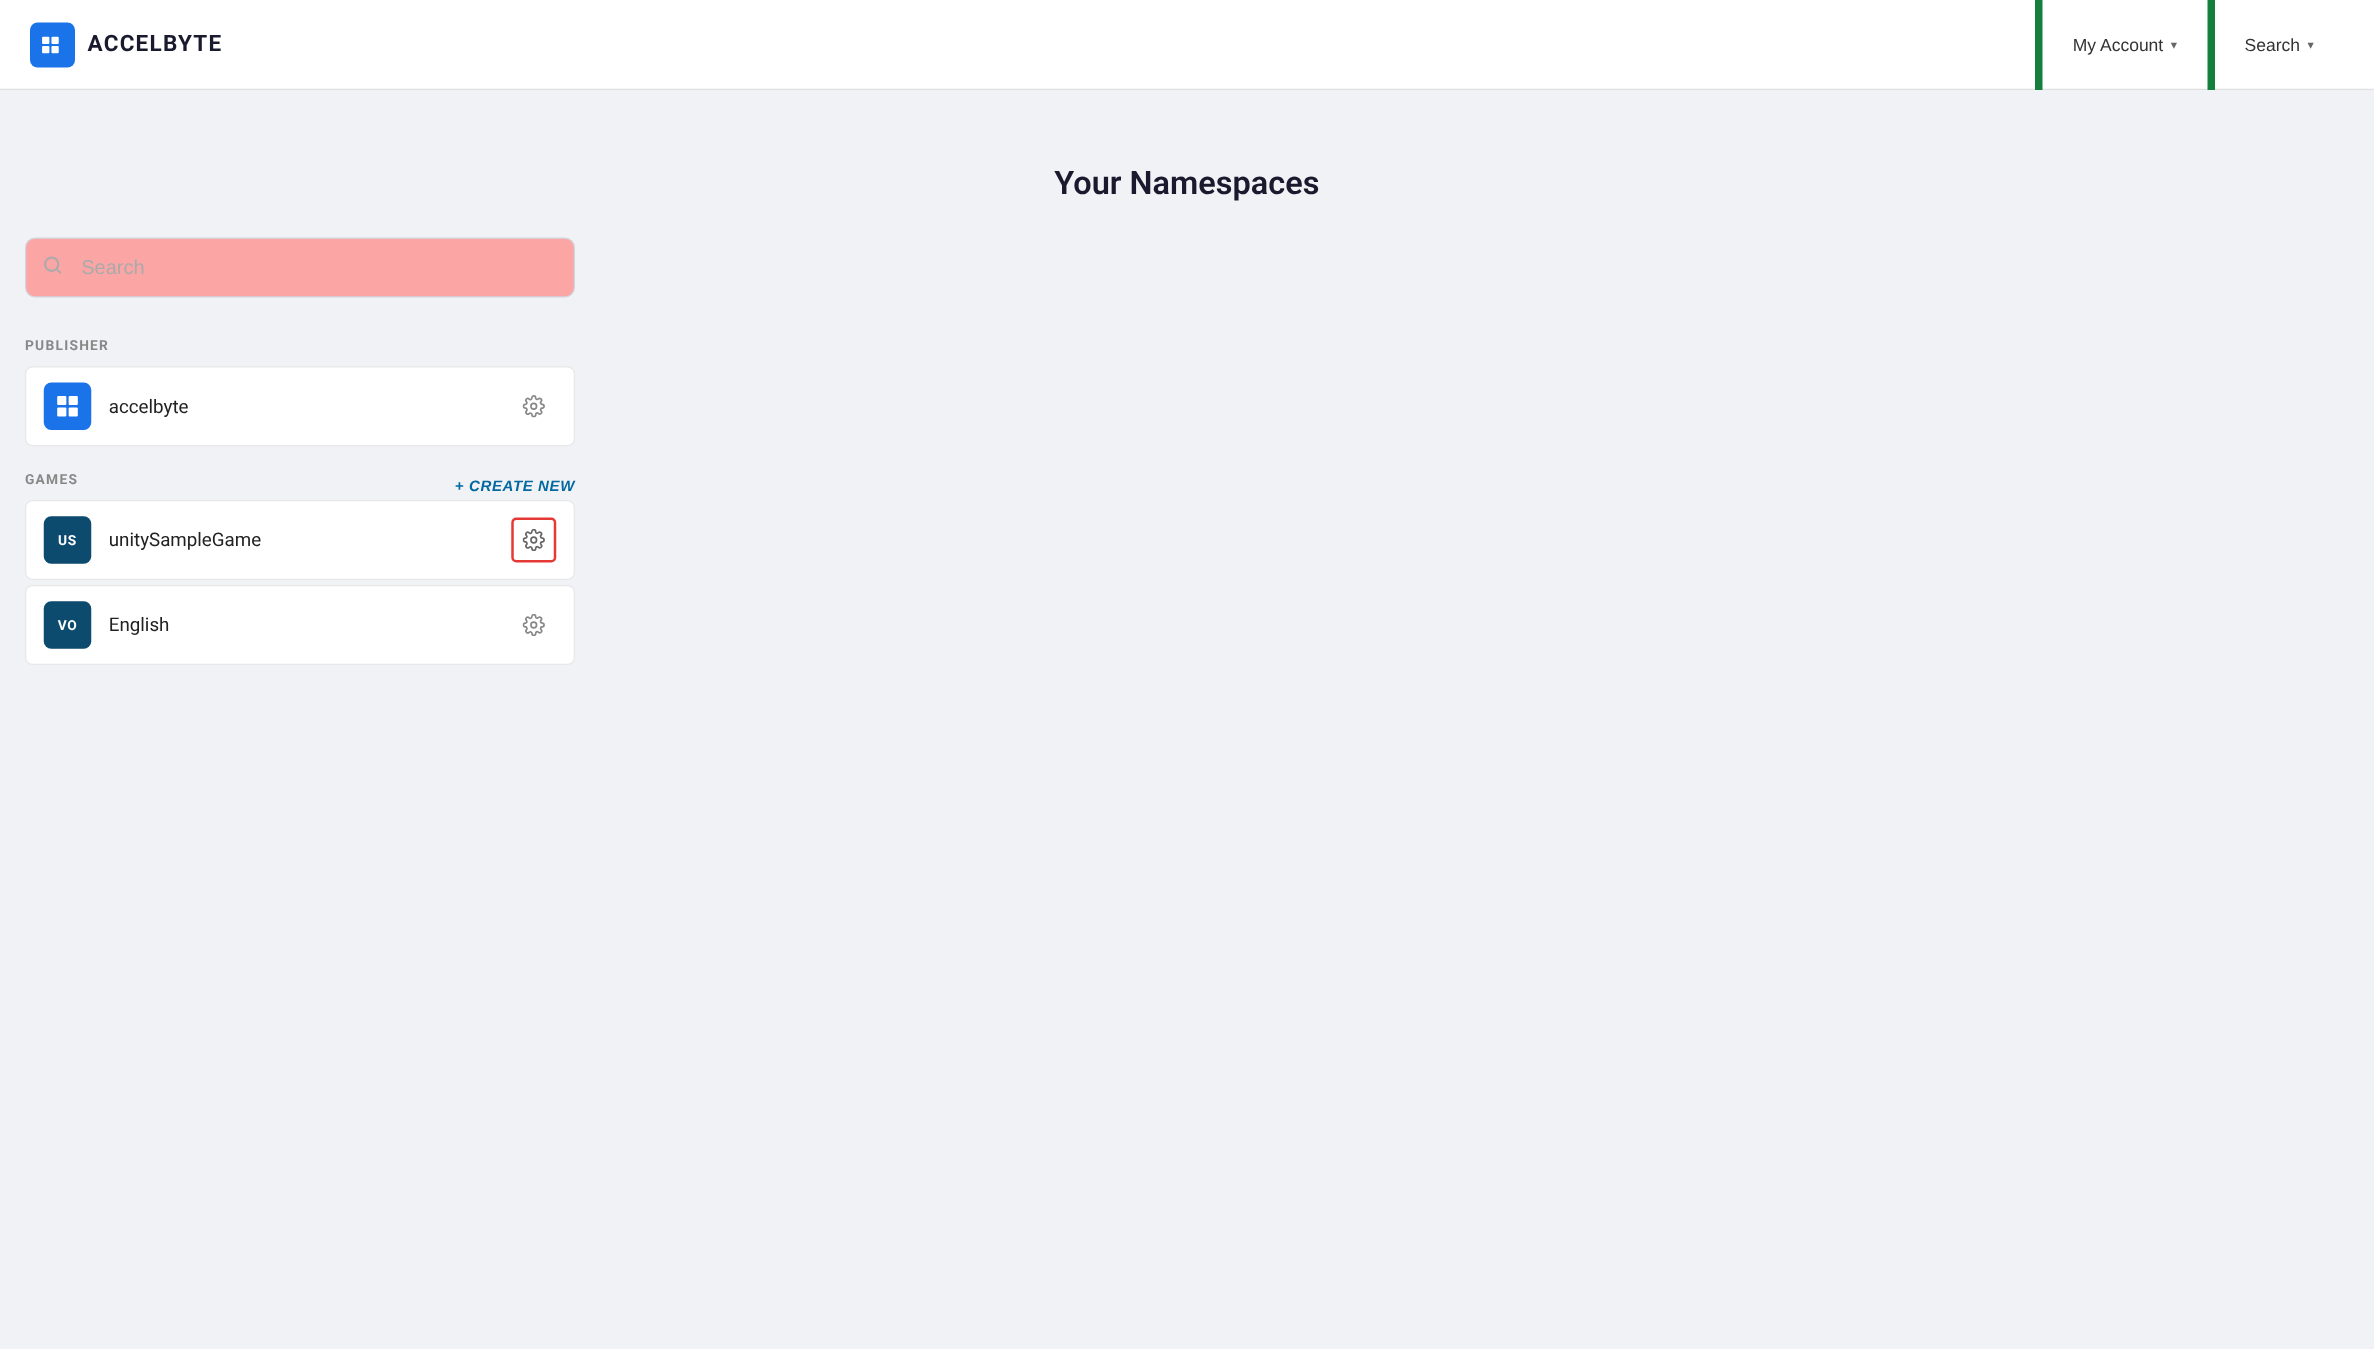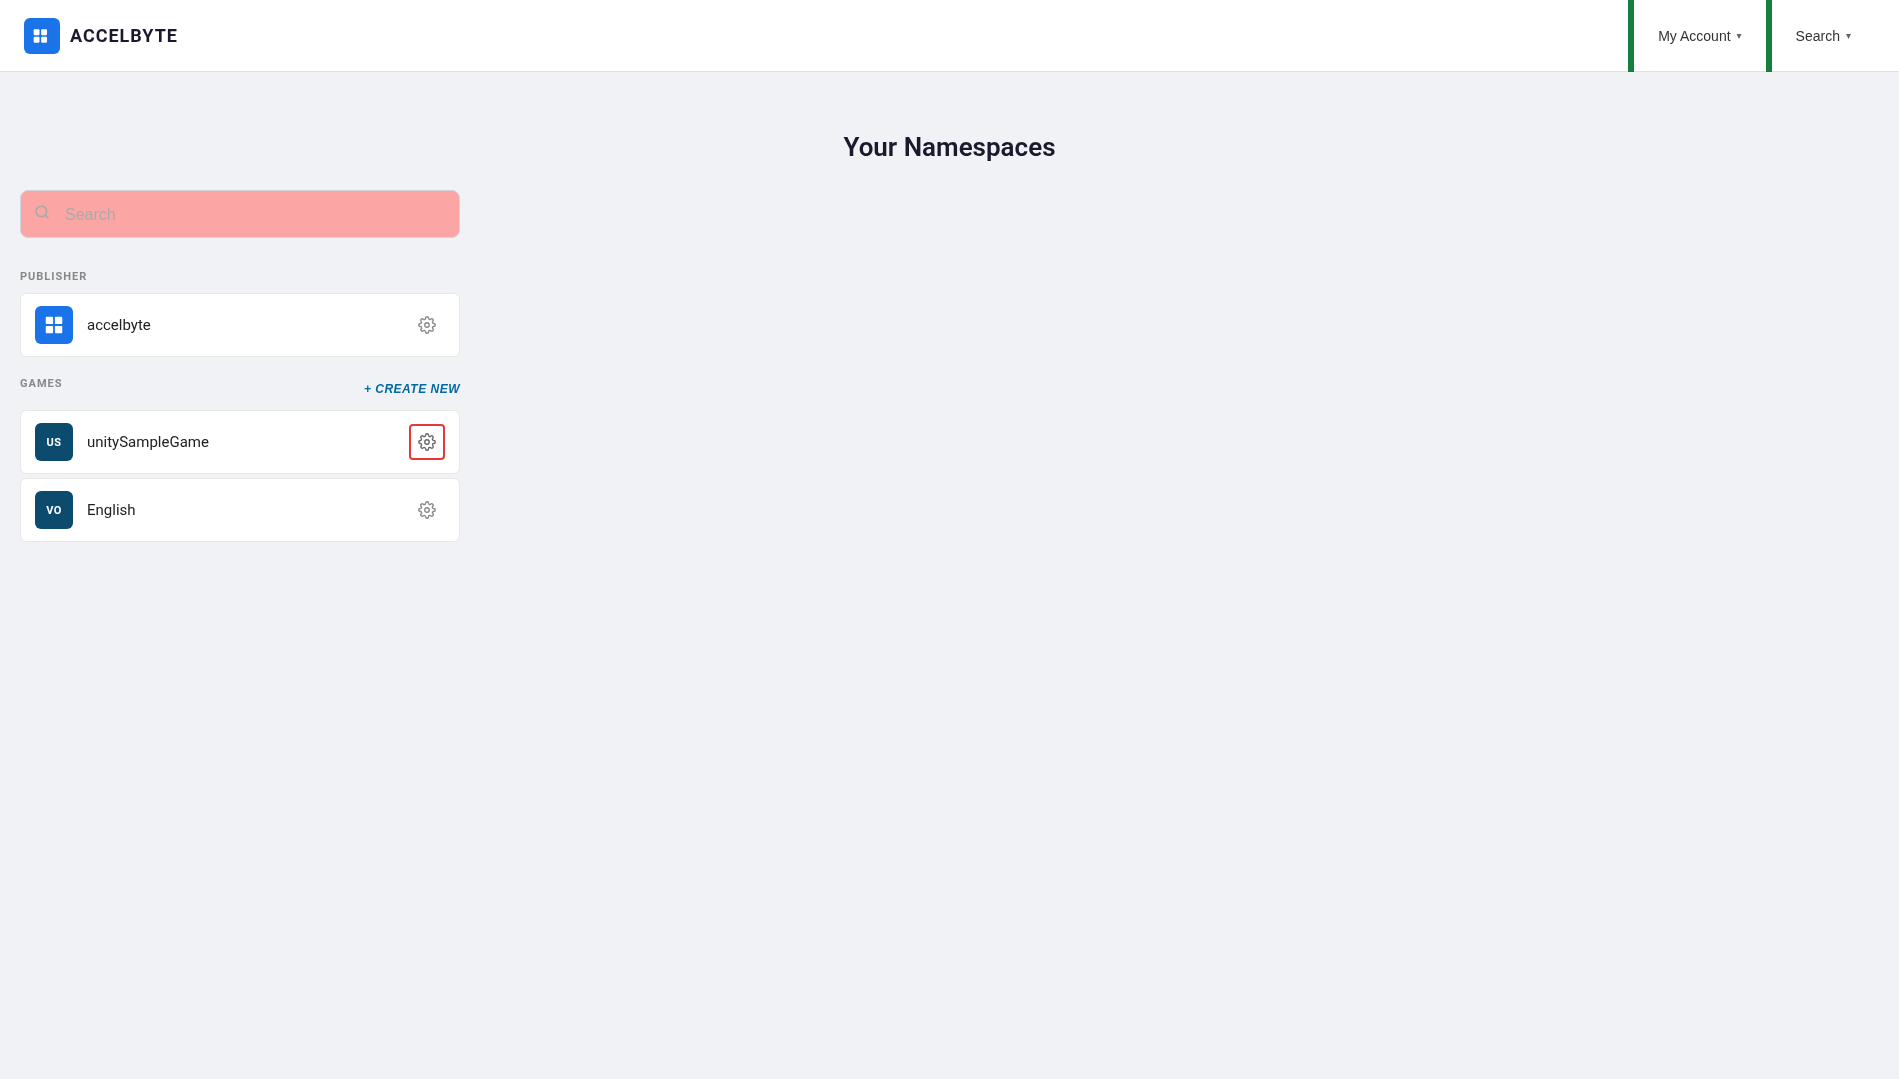--- a/index.html
+++ b/index.html
@@ -207,21 +207,20 @@
 
     
     .games-section {
       margin-top: 20px;
     }
 
     .games-header {
       display: flex;
       align-items: center;
       justify-content: space-between;
-      margin-bottom: 10px;
     }
 
     .create-new-btn {
       display: flex;
       align-items: center;
       gap: 4px;
       font-size: 12px;
       font-weight: 600;
       color: #0369a1;
       cursor: pointer;

